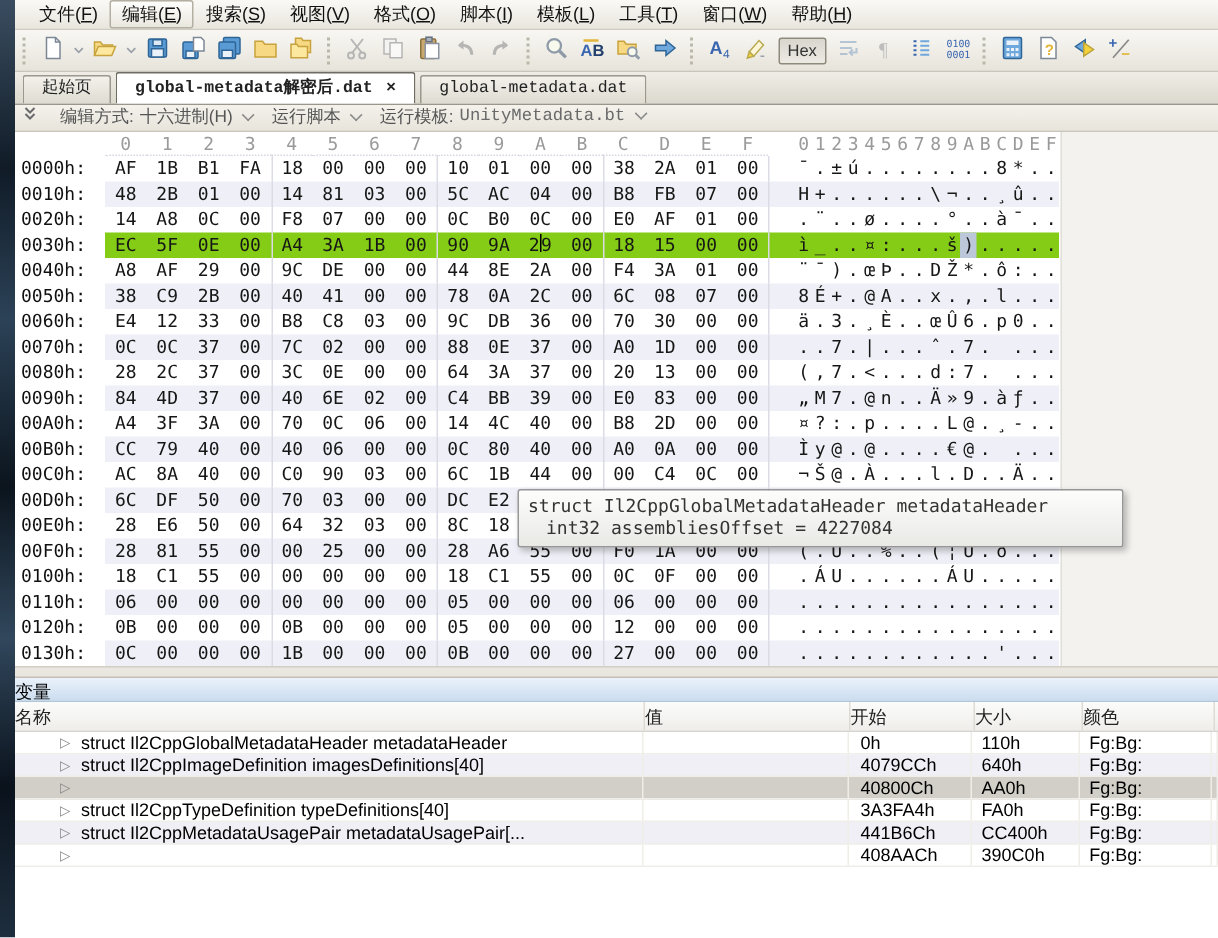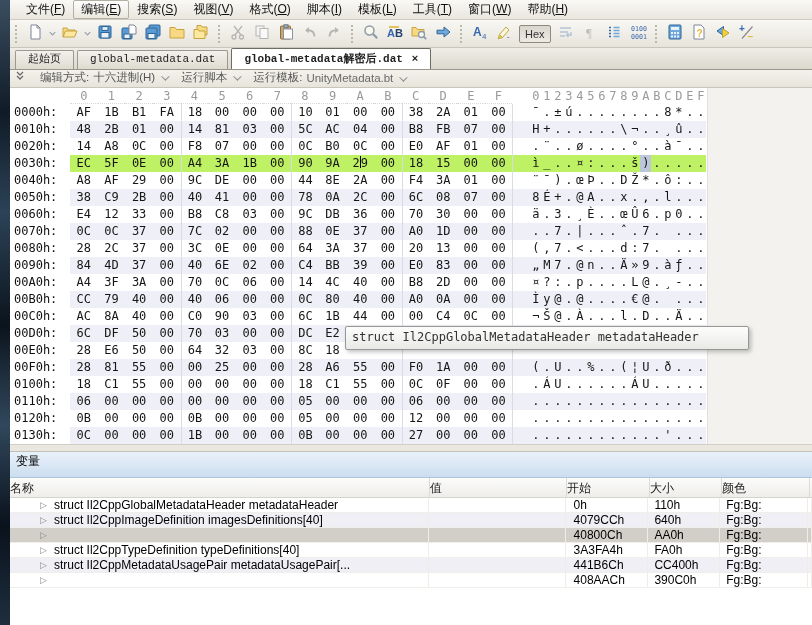--- a/index.html
+++ b/index.html
@@ -37,55 +37,55 @@
   .tab.active{background:#FFF;font-weight:bold;height:21px;line-height:19px;border-color:#6F6C64;position:relative;z-index:2}
   .tab-close{margin-left:9px;font-weight:bold;color:#222;font-family:"Liberation Sans",sans-serif}
 
   
   .editbar{position:absolute;left:10px;right:0;top:70px;height:18px;display:flex;align-items:flex-start;
     background:linear-gradient(#F4F2EC,#E7E4DB);border-bottom:1px solid #C9C5BA;color:#555;font-size:11.5px}
   .editbar .seg{display:flex;align-items:center;margin-right:14px;white-space:nowrap}
   .editbar .lbl{margin-right:4px}
   .chev{width:6px;height:6px;border-right:1.4px solid #8a8a8a;border-bottom:1.4px solid #8a8a8a;
     transform:rotate(45deg) translateY(-2px);display:inline-block;margin-left:6px}
-  .mono{font-family:Liberation Sans, sans-serif;color:#6a6a6a}
+  .mono{font-family:Liberation Mono, monospace;color:#6a6a6a}
 
   
   .hexview{position:absolute;left:0;right:0;top:88px;height:356px;background:#fff;overflow:hidden}
   .right-gap{position:absolute;left:707px;right:0;top:0;bottom:0;background:#F3F2EF;border-left:1px solid #E0DFDA;z-index:1}
   .hex-font{font-family:"DejaVu Sans Mono",monospace;font-size:12px}
   .hex-header{height:16px;line-height:16px;display:flex;color:#9A9A9A}
   .hh-spacer{width:70px}
   .hcell{width:27.65px;text-align:center;border-bottom:1px dotted #D8D8E0}
   .hh-ascii{margin-left:18px;display:flex}
   .hrow{height:17px;line-height:17px;display:flex;color:#161616;position:relative;z-index:2}
   .addr{width:56px;margin-left:14px;color:#101010;white-space:nowrap}
   .bytes{display:flex}
   .bcell{width:27.65px;text-align:center}
   .bcell.g{border-left:1px solid #DBDBE5}
   .asciiblk{border-left:1px solid #DBDBE5;padding-left:17px;display:flex}
   .ach{width:11px;text-align:center;white-space:pre}
   .hrow.alt .bytes,.hrow.alt .asciiblk{background:#EFEFF7}
-  .hrow.hl .bytes,.hrow.hl .asciiblk{background:#bef264}
+  .hrow.hl .bytes,.hrow.hl .asciiblk{background:#84cc16}
   .caret{display:inline-block;width:1px;height:12px;background:#000;vertical-align:-1px}
   .asel{background:#BCC8DA}
 
   
   .tooltip{position:absolute;left:345px;top:238px;width:404px;z-index:30;padding:3px 8px 4px 6px;
     background:linear-gradient(#FDFDFC,#E9E9E6);border:1px solid #979797;border-radius:2px;
     box-shadow:2px 2px 4px rgba(0,0,0,.25);color:#333;font-size:12px;line-height:15px}
   .tooltip .l2{padding-left:12px}
 
   
   .splitter{position:absolute;left:10px;right:0;top:444px;height:8px;background:#EAE7E0;
     border-top:1px solid #D2CEC4;border-bottom:1px solid #C4C0B5}
 
   
   .varpanel{position:absolute;left:10px;right:0;top:452px;bottom:0;background:#FFF}
-  .vp-title{height:26px;line-height:18px;padding-left:6px;color:#000;
+  .vp-title{height:16px;line-height:18px;color:#000;
     background:linear-gradient(#EAF2FB,#CBDDEF);border-bottom:1px solid #AFC6DB}
   .vp-header{height:20px;display:flex;align-items:center;color:#222;
     background:linear-gradient(#FCFCFB,#EEEDEA);border-bottom:1px solid #D6D4CE}
   .vh{height:100%;line-height:20px;text-align:left;border-right:1px solid #DDDBD4}
   .h-name{width:420px}.h-value{width:137px}.h-start{width:83px}.h-size{width:72px}.h-color{width:88px}
   .vrow{height:15px;line-height:15px;display:flex;color:#000;border-bottom:1px solid #F0EEE9}
   .vrow.alt{background:#EFEFF5}
   .vrow.selected{background:#D2CFC8}
   .vc{height:100%;overflow:hidden;white-space:nowrap;border-right:1px solid #EFEDE8}
   .c-name{width:420px;padding-left:30px;display:flex;align-items:center}
@@ -301,22 +301,22 @@
         <span><svg width="18" height="18" viewBox="0 0 18 18">
             <text x="1" y="9" font-size="10" font-weight="bold" fill="#3A66B0" font-family="sans-serif">+</text>
             <path d="M4 15.5L14.5 3.5" stroke="#8a8a8a" stroke-width="1.2"></path>
             <text x="9.5" y="16.5" font-size="10" font-weight="bold" fill="#E3B53A" font-family="sans-serif">−</text>
           </svg></span>
       </button>
     </div>
 
   <div class="tabbar">
       <div class="tab"><span>起始页</span></div>
+      <div class="tab active"><span>global-metadata解密后.dat</span><span class="tab-close">×</span></div>
       <div class="tab"><span>global-metadata.dat</span></div>
-      <div class="tab active"><span>global-metadata解密后.dat</span><span class="tab-close">×</span></div>
     </div>
 
   <div class="editbar">
     <span class="seg" style="margin-left:4px">
       <svg width="12" height="12" viewBox="0 0 12 12">
           <path d="M3 2l3 3 3-3M3 6l3 3 3-3" fill="none" stroke="#6a6a6a" stroke-width="1.3"></path>
         </svg>
     </span>
     <span class="seg">
       <span class="lbl">编辑方式:</span>
@@ -1152,20 +1152,21 @@
             <span class="ach">.</span>
             <span class="ach">'</span>
             <span class="ach">.</span>
             <span class="ach">.</span>
             <span class="ach">.</span>
           </span>
         </div>
       </div>
     <div class="tooltip">
       <div class="l1">struct Il2CppGlobalMetadataHeader metadataHeader</div>
+      <div class="l2">int32 assembliesOffset = 4227084</div>
     </div>
   </div>
 
   <div class="splitter"></div>
 
   <div class="varpanel">
     <div class="vp-title">变量</div>
     <div class="vp-header">
       <div class="vh h-name">名称</div>
       <div class="vh h-value">值</div>

